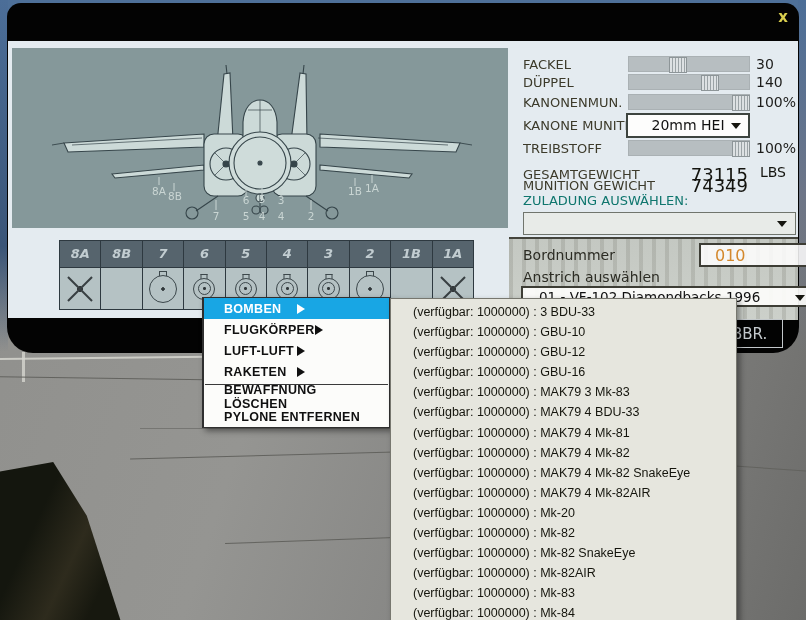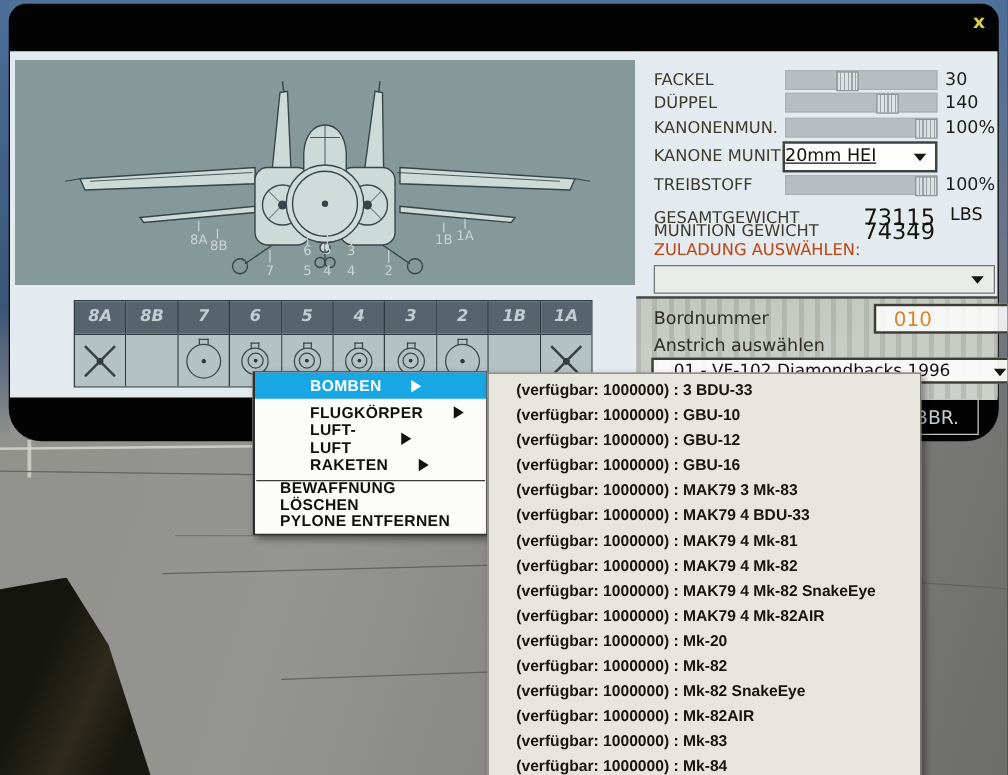--- a/index.html
+++ b/index.html
@@ -48,24 +48,24 @@
   .lbl{flex:1;font-size:13px;color:#3c3a2a;white-space:nowrap;overflow:hidden;}
   .slider{width:122px;height:16px;background:#b7bec1;position:relative;
     box-shadow:inset 0 0 0 1px #aab1b4;}
   .handle{position:absolute;top:1px;width:16px;height:14px;border:1px solid #8d9598;
     background:repeating-linear-gradient(90deg,#dde1e3 0 2px,#9ba3a6 2px 3px);}
   .val{width:44px;padding-left:6px;font-size:14px;color:#1d1d1b;}
   .dd{height:21px;background:#fdfdfc;border:2px solid #3d443f;display:flex;
     align-items:center;position:relative;font-size:14px;color:#111;}
   .dd .arr{position:absolute;right:7px;top:50%;margin-top:-2px;width:0;height:0;
     border-left:5px solid transparent;border-right:5px solid transparent;border-top:6px solid #15150f;}
-  .dd-gun{width:120px;justify-content:flex-start;text-decoration:underline;}
+  .dd-gun{width:120px;justify-content:center;}
   .wval{width:62px;text-align:right;margin-right:52px;font-size:18px;color:#14140f;}
   .lbs{position:absolute;right:14px;top:112px;font-size:14px;color:#14140f;}
-  .zul-label{position:absolute;left:0;top:141px;font-size:13px;color:#c2410c;}
+  .zul-label{position:absolute;left:0;top:141px;font-size:13px;color:#0f766e;}
   .zdd{position:absolute;left:0;top:160px;width:271px;height:21px;
     background:rgba(233,234,228,.72);border:1px solid #70756d;}
   .zdd .arr{position:absolute;right:8px;top:50%;margin-top:-3px;width:0;height:0;
     border-left:5px solid transparent;border-right:5px solid transparent;border-top:6px solid #15150f;}
 
   
   .livery{position:absolute;left:501px;top:196px;width:289px;height:81px;
     border-top:2px solid #44443c;
     background:linear-gradient(#c4c8c2,#ccd0ca),
                repeating-linear-gradient(90deg,rgba(105,102,90,.16) 0 4px,rgba(0,0,0,0) 4px 13px);
@@ -110,35 +110,35 @@
     border:1px solid #c3c8cb;color:#c7ccd0;font-size:15px;display:flex;align-items:center;
     justify-content:center;font-family:inherit;cursor:pointer;}
 
   
   .menu{position:absolute;left:202px;top:297px;width:188px;background:#fcfcfa;
     border:1px solid #2f2f2f;border-left-width:2px;box-sizing:border-box;z-index:10;
     box-shadow:3px 3px 6px rgba(0,0,0,.45);
     font-family:"Liberation Sans",sans-serif;}
   .mi{height:21px;display:flex;align-items:center;padding:0 12px 0 20px;
     font-weight:bold;font-size:12.5px;letter-spacing:.3px;color:#101010;cursor:pointer;}
-  .mi span{flex:1;margin-left:24px;}
+  .mi span{flex:1;}
   .mi .marr{width:0;height:0;border-top:5px solid transparent;border-bottom:5px solid transparent;
     border-left:8px solid #101010;}
   .mi.hl{background:#18a6e4;color:#ffffff;}
   .mi.hl .marr{border-left-color:#ffffff;}
   .msep{border-top:1px solid #3a3a3a;margin:2px 1px;}
   .ma{height:20px;display:flex;align-items:center;padding:0 12px 0 20px;
     font-weight:bold;font-size:12.5px;letter-spacing:.3px;color:#101010;cursor:pointer;}
 
   
   .submenu{position:absolute;left:390px;top:298px;width:347px;height:330px;background:#e6e6de;
     border:1px solid #77776f;box-sizing:border-box;z-index:11;padding-top:3px;
     box-shadow:3px 3px 6px rgba(0,0,0,.4);
     font-family:"Liberation Sans",sans-serif;}
-  .smi{height:20.1px;line-height:20px;padding-left:22px;font-weight:bold;font-size:12.5px;
+  .smi{height:20.1px;line-height:20px;padding-left:22px;font-weight:normal;font-size:12.5px;
     color:#15150d;white-space:nowrap;cursor:pointer;}
 </style>
 </head>
 <body>
 
 <div class="scene">
   <div class="tline l1"></div>
   <div class="tline l2"></div>
   <div class="tline l3"></div>
   <div class="crack c1"></div>

